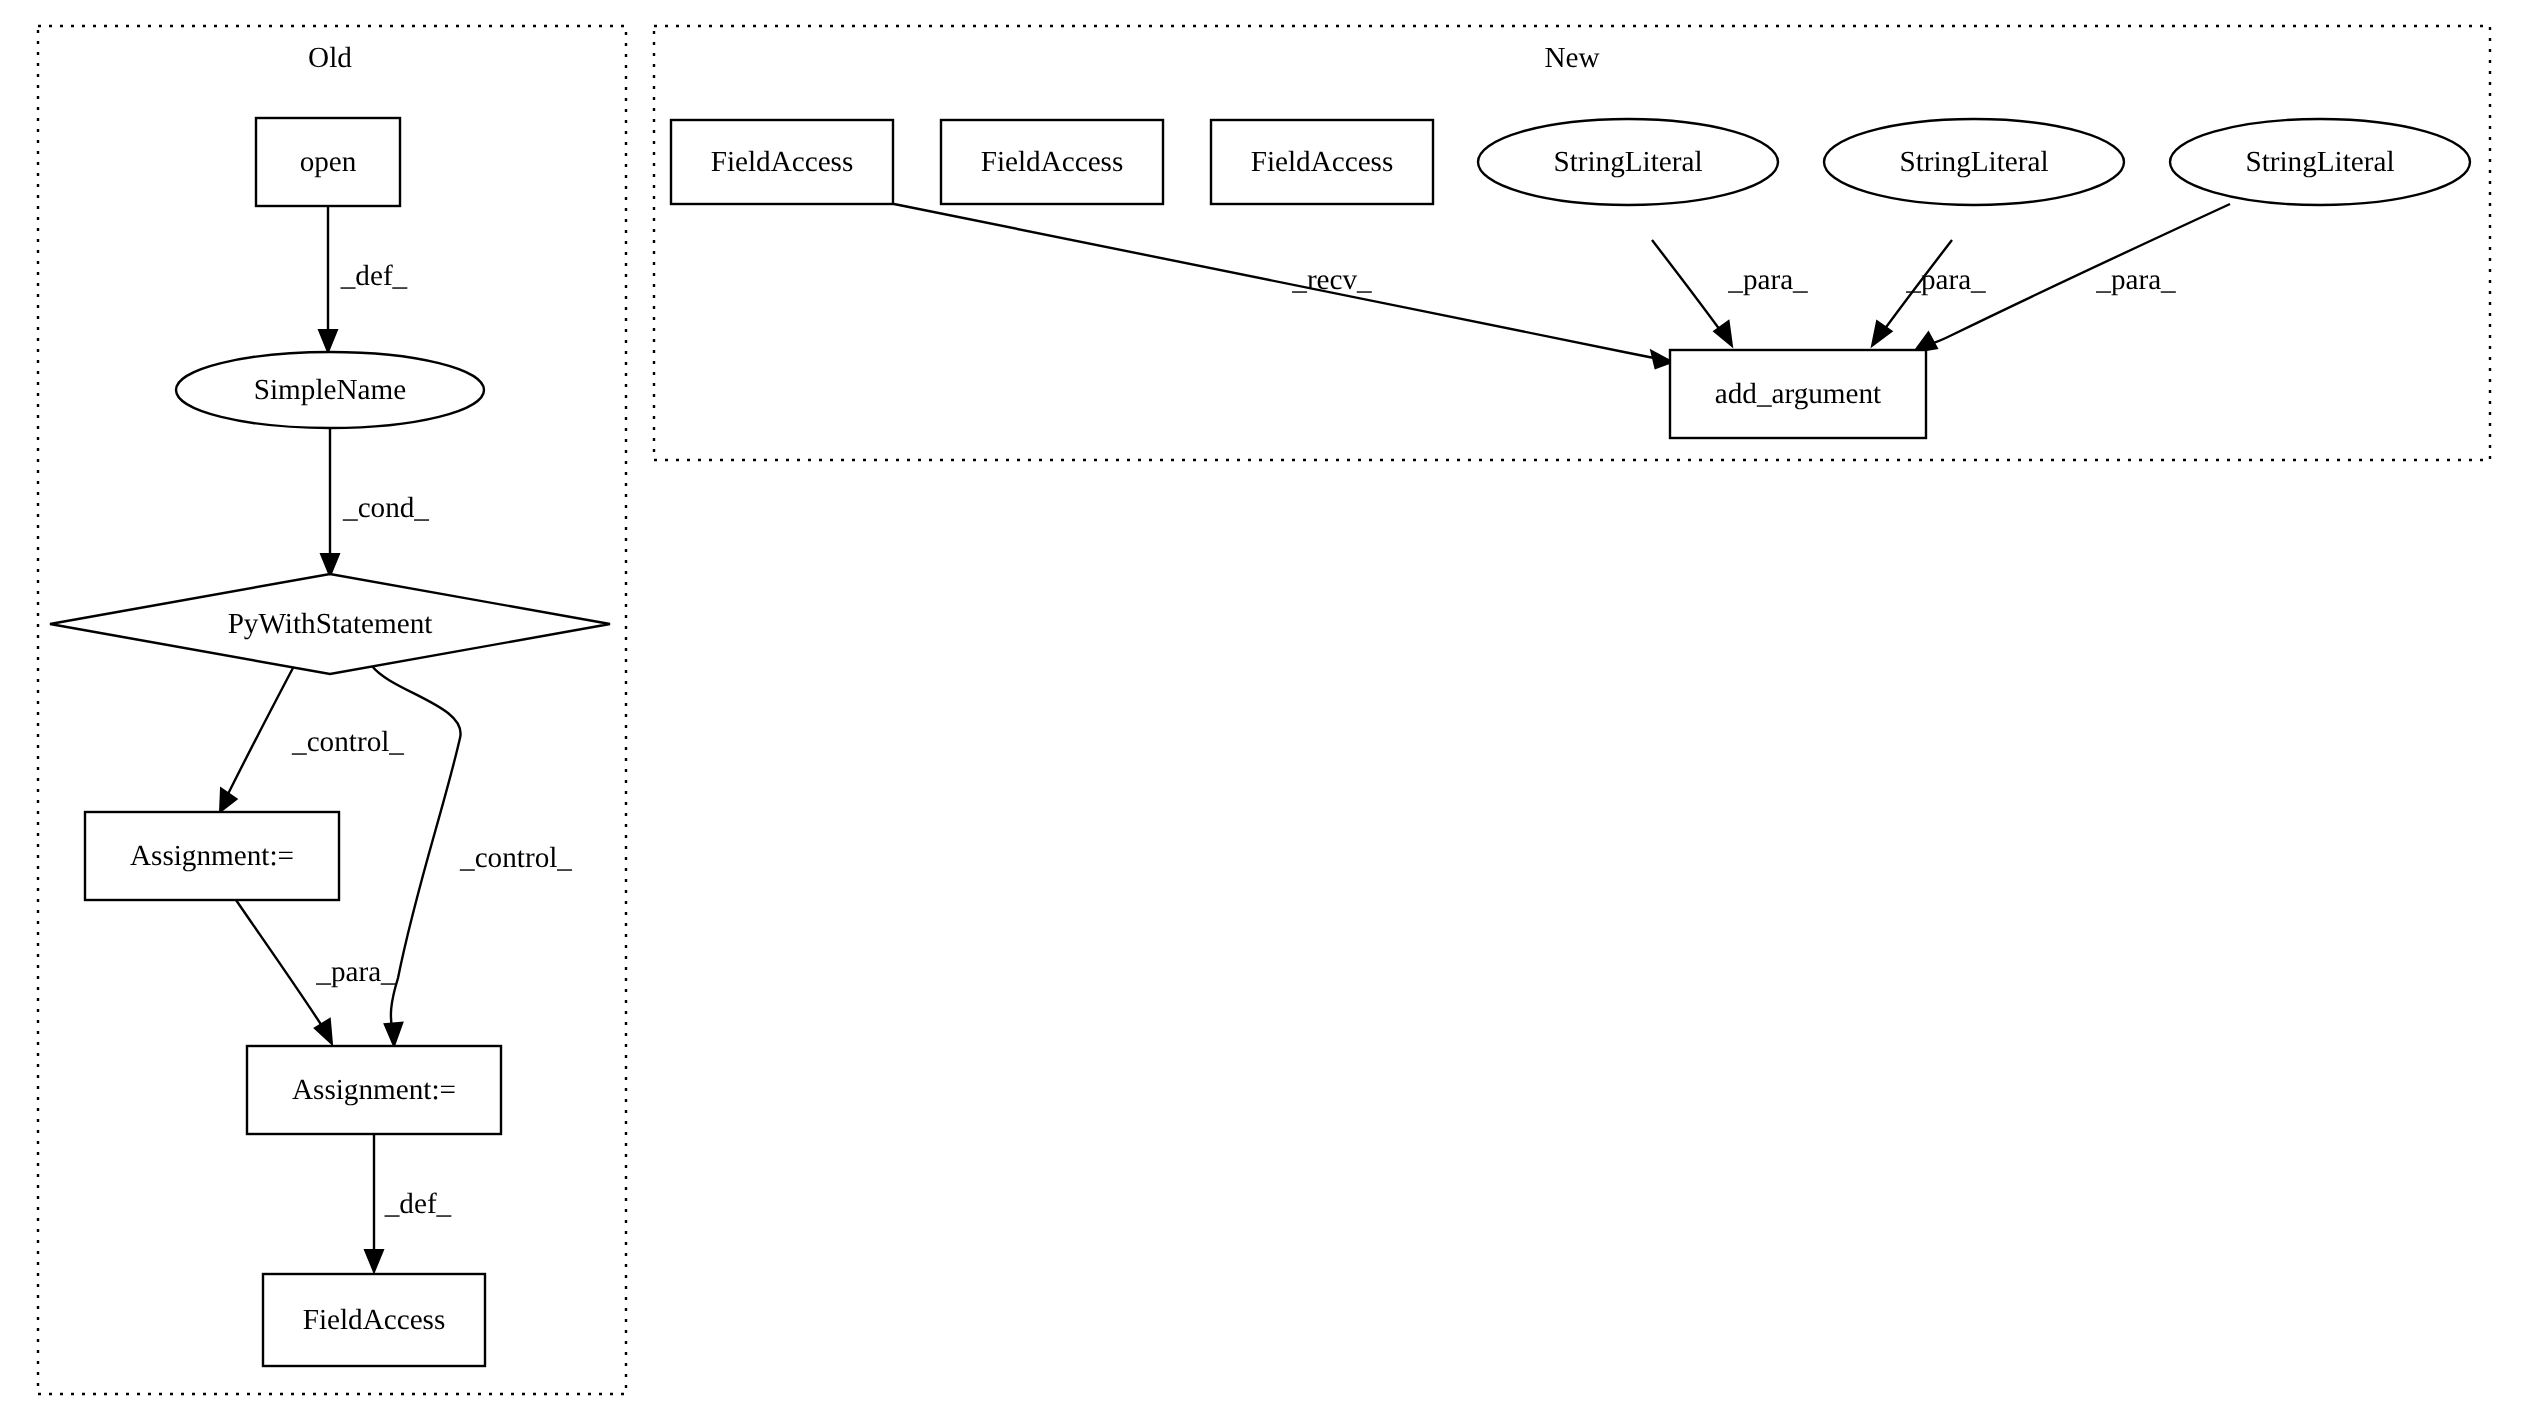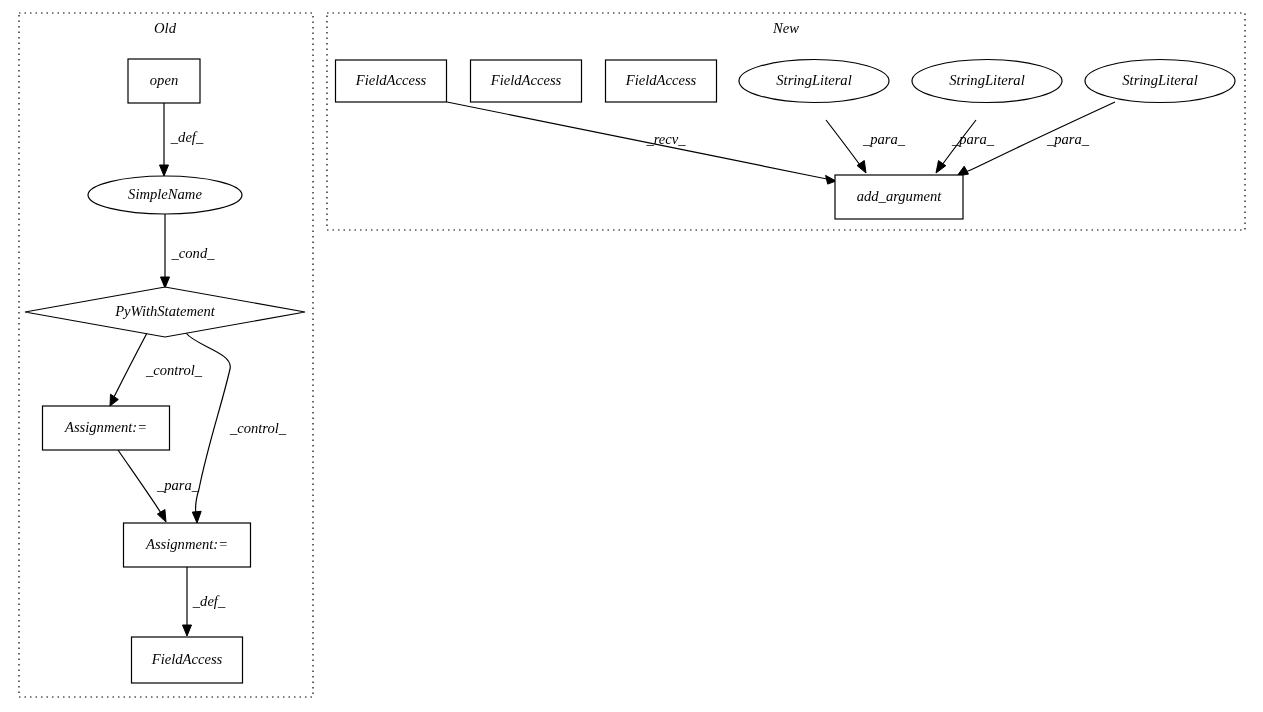--- a/index.html
+++ b/index.html
@@ -11,21 +11,20 @@
     width: 1263px;
     height: 712px;
     font-family: "Liberation Serif", "DejaVu Serif", serif;
     overflow: hidden;
   }
   #canvas {
     position: relative;
     width: 1263px;
     height: 712px;
     background: #ffffff;
-    font-style: italic;
   }
   #graph-svg {
     position: absolute;
     left: 0;
     top: 0;
     width: 1263px;
     height: 712px;
   }
   .node-shape {
     fill: #ffffff;

